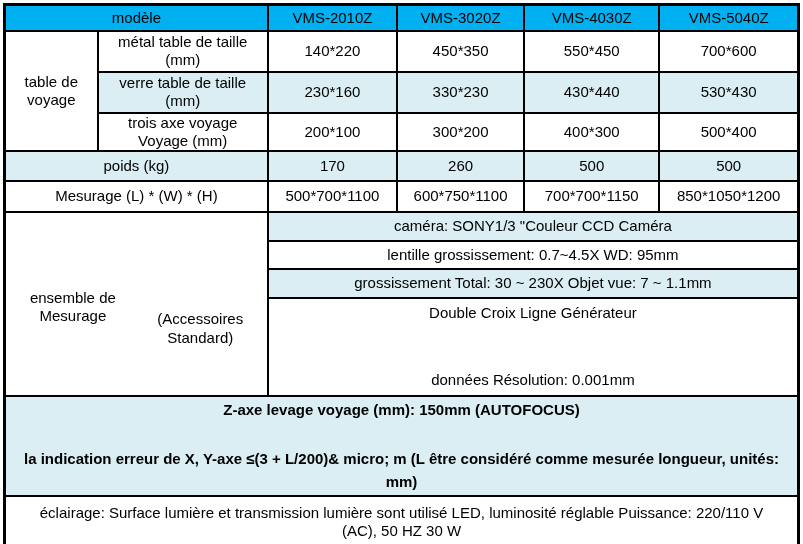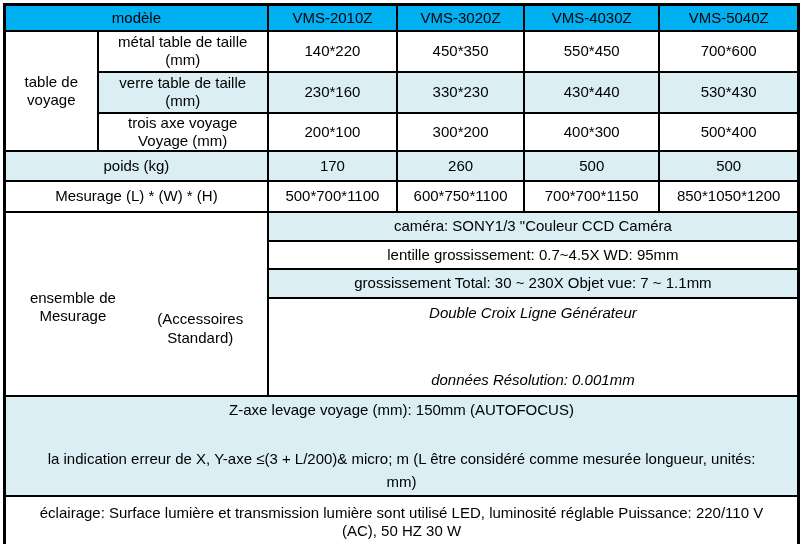--- a/index.html
+++ b/index.html
@@ -40,32 +40,32 @@
   
   td.mesurage-cell { vertical-align: top; }
   .mesurage-inner {
     display: flex;
     align-items: center;
     padding-top: 6px;
   }
   .mesurage-inner .line2 { margin-top: 43px; }
 
   
-  td.tall-cell { vertical-align: top; font-style: italic; }
+  td.tall-cell { vertical-align: top; }
   .tall-inner {
     height: 85px;
     display: flex;
     flex-direction: column;
     justify-content: space-between;
     align-items: center;
     padding: 5px 0 6px 0;
   }
 
   
-  td.zaxis-cell { vertical-align: top; }
+  td.zaxis-cell { vertical-align: top; font-weight: bold; }
   .zaxis-inner {
     height: 92px;
     display: flex;
     flex-direction: column;
     justify-content: space-between;
     align-items: center;
     padding: 4px 0 2px 0;
   }
   .two-line { line-height: 1.5; }
 </style>

